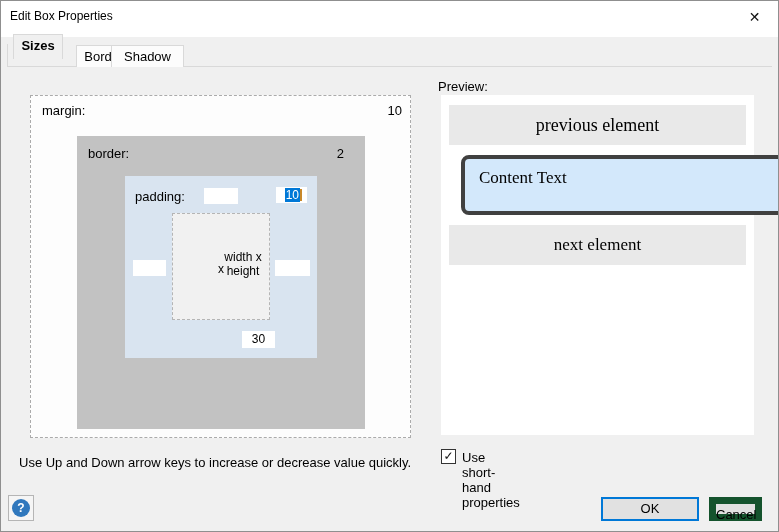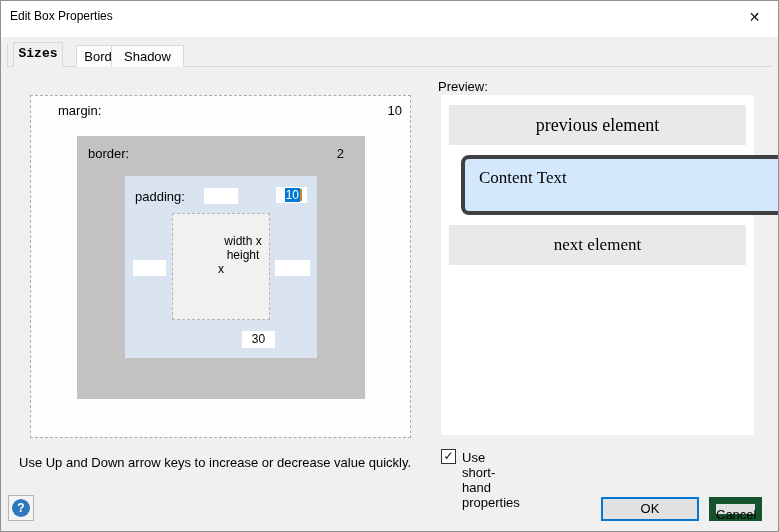--- a/index.html
+++ b/index.html
@@ -17,44 +17,44 @@
   
   .window-frame { left:0; top:0; width:779px; height:532px; border:1px solid #8f8f8f; z-index:50; pointer-events:none; }
   .titlebar { left:1px; top:1px; width:777px; height:36px; background:#ffffff; }
   .title-text { left:9px; top:8px; font-size:12px; }
   .close-btn { right:1px; top:1px; width:45px; height:30px; text-align:center; line-height:30px; font-size:14px; color:#111; cursor:pointer; }
 
   
   .tab-underline { left:7px; top:66px; width:765px; height:1px; background:#d9d9d9; }
   .tab-notch { left:7px; top:44px; width:1px; height:22px; background:#d9d9d9; }
   .tab { top:45px; height:22px; background:#fcfcfc; border:1px solid #d9d9d9; border-bottom:none; text-align:center; line-height:21px; cursor:pointer; }
-  .tab.selected { top:42px; height:25px; background:#f0f0f0; font-weight:bold; z-index:2;font-family:Liberation Mono, monospace; }
+  .tab.selected { top:34px; height:25px; background:#f0f0f0; font-weight:bold; z-index:2; }
   .tab-sizes { left:13px; width:50px; }
   .tab-borders { left:76px; width:62px; }
   .tab-shadow { left:111px; width:73px; }
 
   
   .margin-box { left:30px; top:95px; width:381px; height:343px; background:#fdfdfd; border:1px dashed #ababab; }
-  .margin-label { left:11px; top:7px;margin-left:16px; }
+  .margin-label { left:11px; top:7px; }
   .margin-value { right:8px; top:7px; }
-  .border-box { left:46px; top:40px; width:288px; height:263px; background:#c2c2c2; }
+  .border-box { left:46px; top:40px; width:288px; height:293px; background:#c2c2c2; }
   .border-label { left:11px; top:10px; }
   .border-value { right:21px; top:10px; }
   .padding-box { left:48px; top:40px; width:192px; height:182px; background:#d9e4f0; }
   .padding-label { left:10px; top:13px; }
   .field { background:#ffffff; font-size:12px; line-height:16px; text-align:center; overflow:hidden; white-space:nowrap; }
   .pad-top-field { left:79px; top:12px; width:34px; height:16px; }
   .pad-topright-field { left:151px; top:11px; width:31px; height:16px; text-align:right; padding-right:5px; }
   .pad-left-field { left:8px; top:84px; width:33px; height:16px; }
   .pad-right-field { left:150px; top:84px; width:35px; height:16px; }
   .pad-bottom-field { left:80px; top:155px; width:33px; height:17px; line-height:17px;margin-left:37px; }
   .sel-text { background:#0078d7; color:#ffffff; padding:0 1px; }
   .caret { display:inline-block; width:2px; height:12px; background:#c8882a; vertical-align:-2px; }
   .content-size-box { left:47px; top:37px; width:98px; height:107px; background:#f1f1f1; border:1px dashed #b5b5b5; text-align:center; }
-  .wh-label { left:0; top:20px; width:100%; font-size:12px;padding-left:44px; }
+  .wh-label { left:0; top:36px; width:100%; font-size:12px;padding-left:44px; }
   .x-sep { left:0; top:48px; width:100%; font-size:12px; }
 
   .hint-text { left:19px; top:455px; }
   .help-btn { left:8px; top:495px; width:26px; height:26px; background:#f5f5f5; border:1px solid #b5b5b5; cursor:pointer; }
   .help-circle { left:3px; top:3px; width:18px; height:18px; border-radius:50%; background:#3078bd; color:#ffffff; font-weight:bold; font-size:12px; text-align:center; line-height:18px; }
 
   
   .preview-label { left:438px; top:79px; }
   .preview-panel { left:441px; top:95px; width:313px; height:340px; background:#ffffff; }
   .prev-el { left:8px; top:10px; width:297px; height:40px; background:#e9e9e9; font-family:"Liberation Serif", serif; font-size:18px; text-align:center; line-height:40px; }

